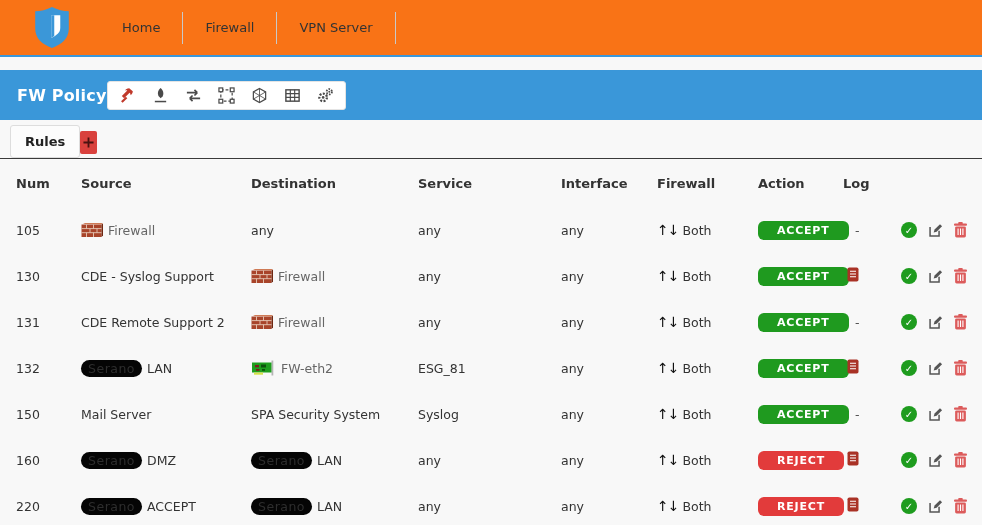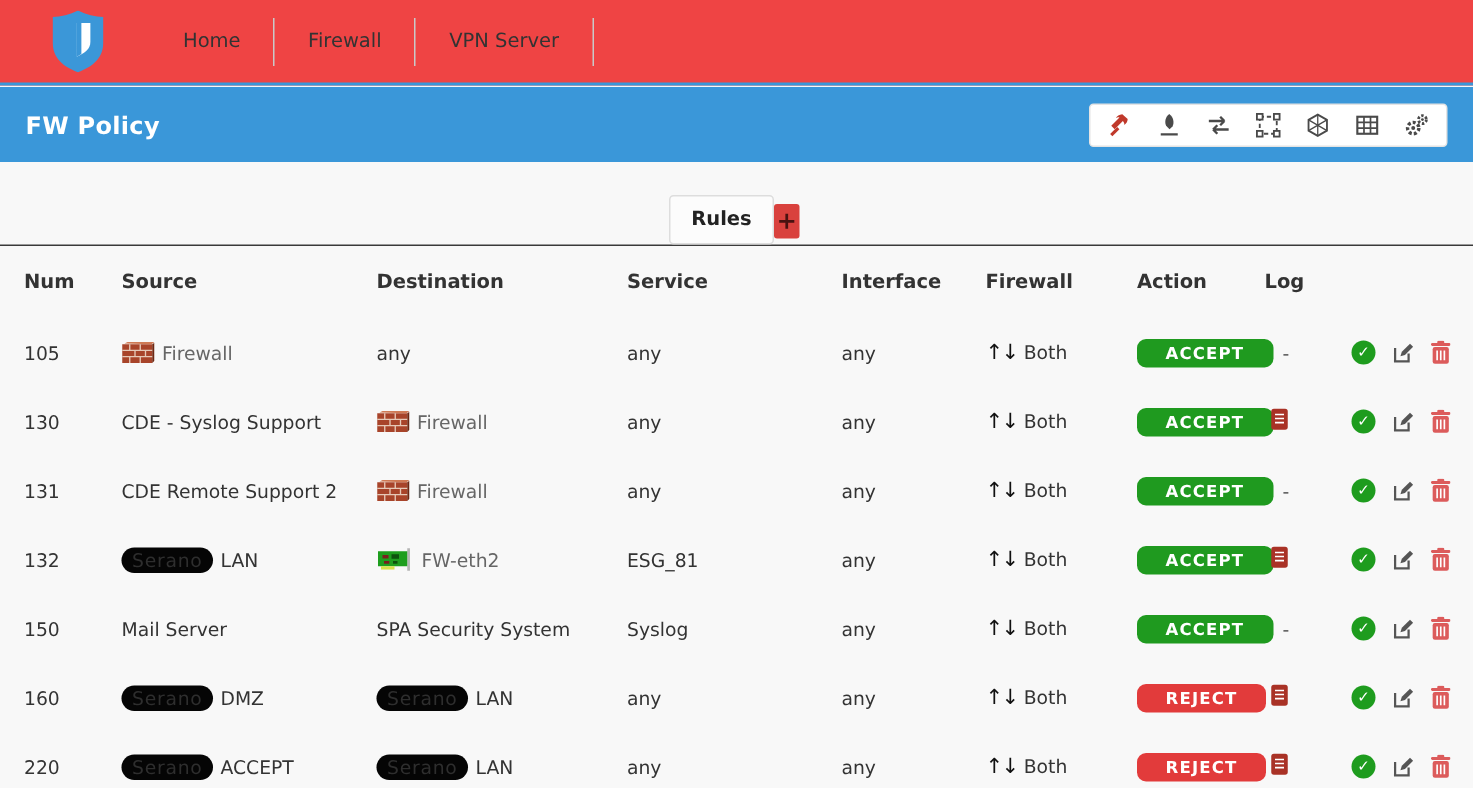--- a/index.html
+++ b/index.html
@@ -6,45 +6,45 @@
     --accent:#3a97d9; --accept:#1f9a1f; --reject:#e23b3b; --addred:#d9413d;
   }
   *{box-sizing:border-box; margin:0; padding:0;}
   html,body{width:982px;height:525px;overflow:hidden;}
   body{
     font-family:"DejaVu Sans","Liberation Sans",sans-serif;
     background:#f8f8f8; color:#333;
   }
   
   .topnav{
-    height:57px; background:#ef4444; border-bottom:2px solid var(--accent);
+    height:57px; background:#f97316; border-bottom:2px solid var(--accent);
     display:flex; align-items:center;
   }
   .logo{margin:0 30px 0 34px; display:flex; align-items:center;}
   .nav-items{display:flex; align-items:center; height:32px;}
   .nav-item{
     padding:0 22px; font-size:13px; color:#333; line-height:32px; height:32px;
     border-right:1px solid #c9c9c9; cursor:pointer; white-space:nowrap;
   }
   
   .page-header{
-    margin-top:1px; height:50px; background:var(--accent);
-    display:flex; align-items:center; justify-content:space-between; padding:0 17px;
+    margin-top:13px; height:50px; background:var(--accent);
+    display:flex; align-items:center; padding:0 17px;
   }
   .page-title{color:#fff; font-size:16px; font-weight:bold; letter-spacing:.2px;}
   .toolbar{
     background:#fff; border-radius:3px; padding:5px 11px; display:flex;
     gap:16px; align-items:center; border:1px solid #e4e4e4;
   }
   .tbi{display:flex; align-items:center; cursor:pointer;}
   .tbi svg{width:17px; height:17px; display:block;}
   
   .rules-bar{
-    height:56px; border-bottom:1px solid #3a3a3a; background:#f8f8f8;
-    display:flex; align-items:flex-end; justify-content:center;
+    height:39px; border-bottom:1px solid #3a3a3a; background:#f8f8f8;
+    display:flex; align-items:flex-end; justify-content:flex-start;
     padding:0 13px 0 10px;
   }
   .rules-tab{
     border:1px solid #ddd; border-radius:3px; background:#fcfcfc;
     font-weight:bold; font-size:13px; color:#222; padding:8px 14px; cursor:pointer;
   }
   .add-btn{
     width:17px; height:23px; background:var(--addred); border-radius:2px;
     display:flex; align-items:center; justify-content:center; cursor:pointer;
     margin-bottom:4px;

